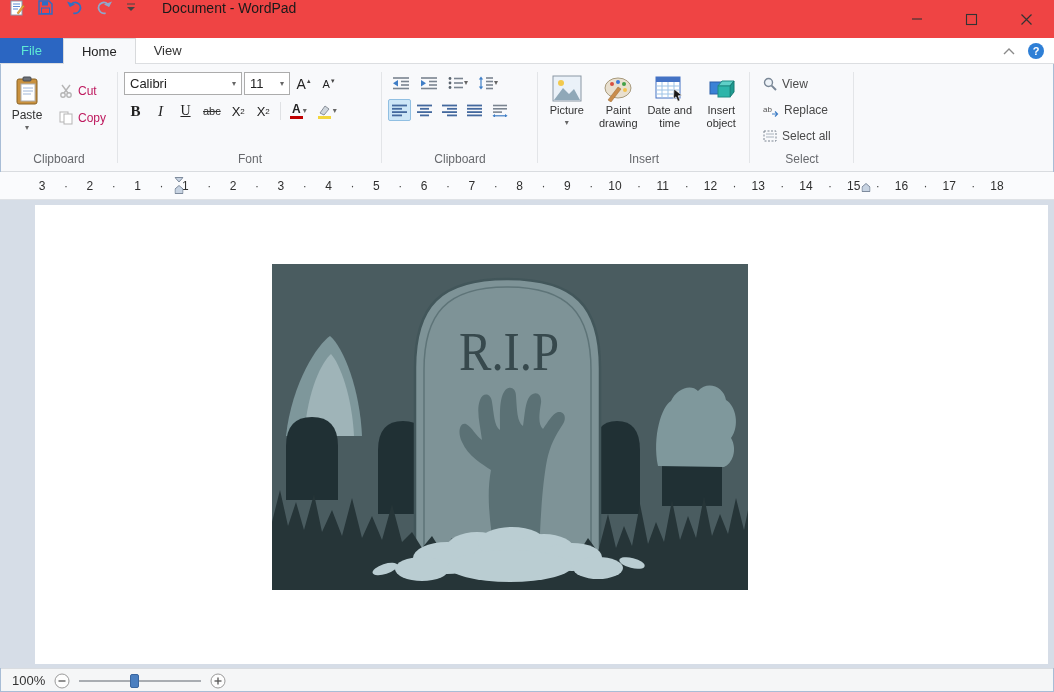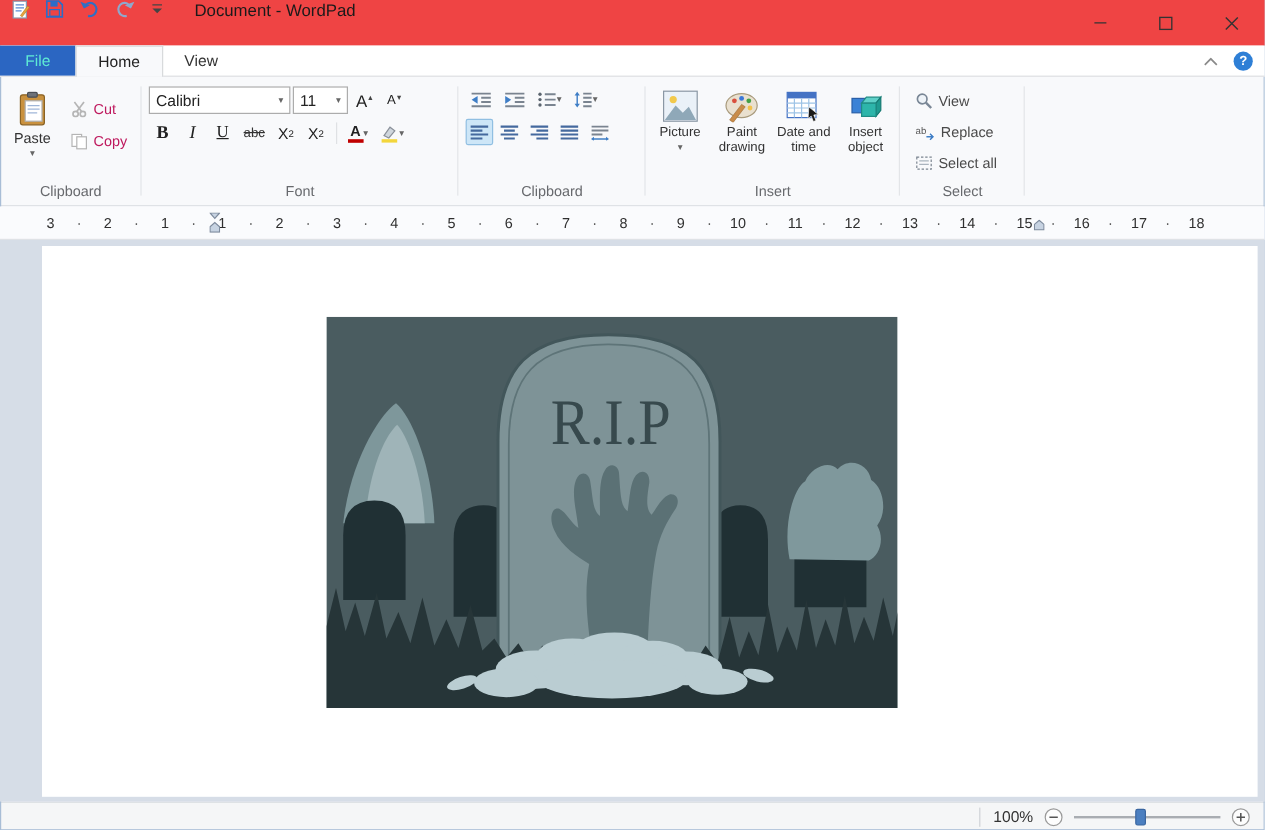--- a/index.html
+++ b/index.html
@@ -63,21 +63,21 @@
 .ruler-dot{position:absolute;top:7px;transform:translateX(-50%);font-size:12px;color:#444}
 .indent-marker{position:absolute;left:179px;top:5px;transform:translateX(-50%)}
 .right-marker{position:absolute;left:866px;top:9px;transform:translateX(-50%)}
 
 
 .docarea{flex:1;background:#d6dde7;position:relative}
 .page{position:absolute;left:35px;top:5px;width:1013px;height:459px;background:#fff}
 .graveyard{position:absolute;left:237px;top:59px;width:476px;height:326px;display:block}
 
 
-.statusbar{height:24px;flex:0 0 24px;background:#f5f6f7;border-top:1px solid #d9dce0;display:flex;align-items:center;justify-content:flex-end;gap:9px;padding-right:12px}
+.statusbar{height:24px;flex:0 0 24px;background:#f5f6f7;border-top:1px solid #d9dce0;display:flex;align-items:center;justify-content:flex-start;gap:9px;padding-right:12px}
 .vsep{width:1px;height:16px;background:#cfd2d6;margin-right:2px}
 .zoom-label{font-size:13px;color:#333}
 .zoom-btn{background:none;border:none;padding:0;display:flex;cursor:default}
 .zoom-slider{width:122px;height:16px;position:relative}
 .zoom-track{position:absolute;left:0;right:0;top:7px;height:2px;background:#a9adb2}
 .zoom-thumb{position:absolute;left:42%;top:1px;width:9px;height:14px;background:#4b7fc0;border:1px solid #3a66a0;border-radius:2px}
 </style>
 </head>
 <body>
 

